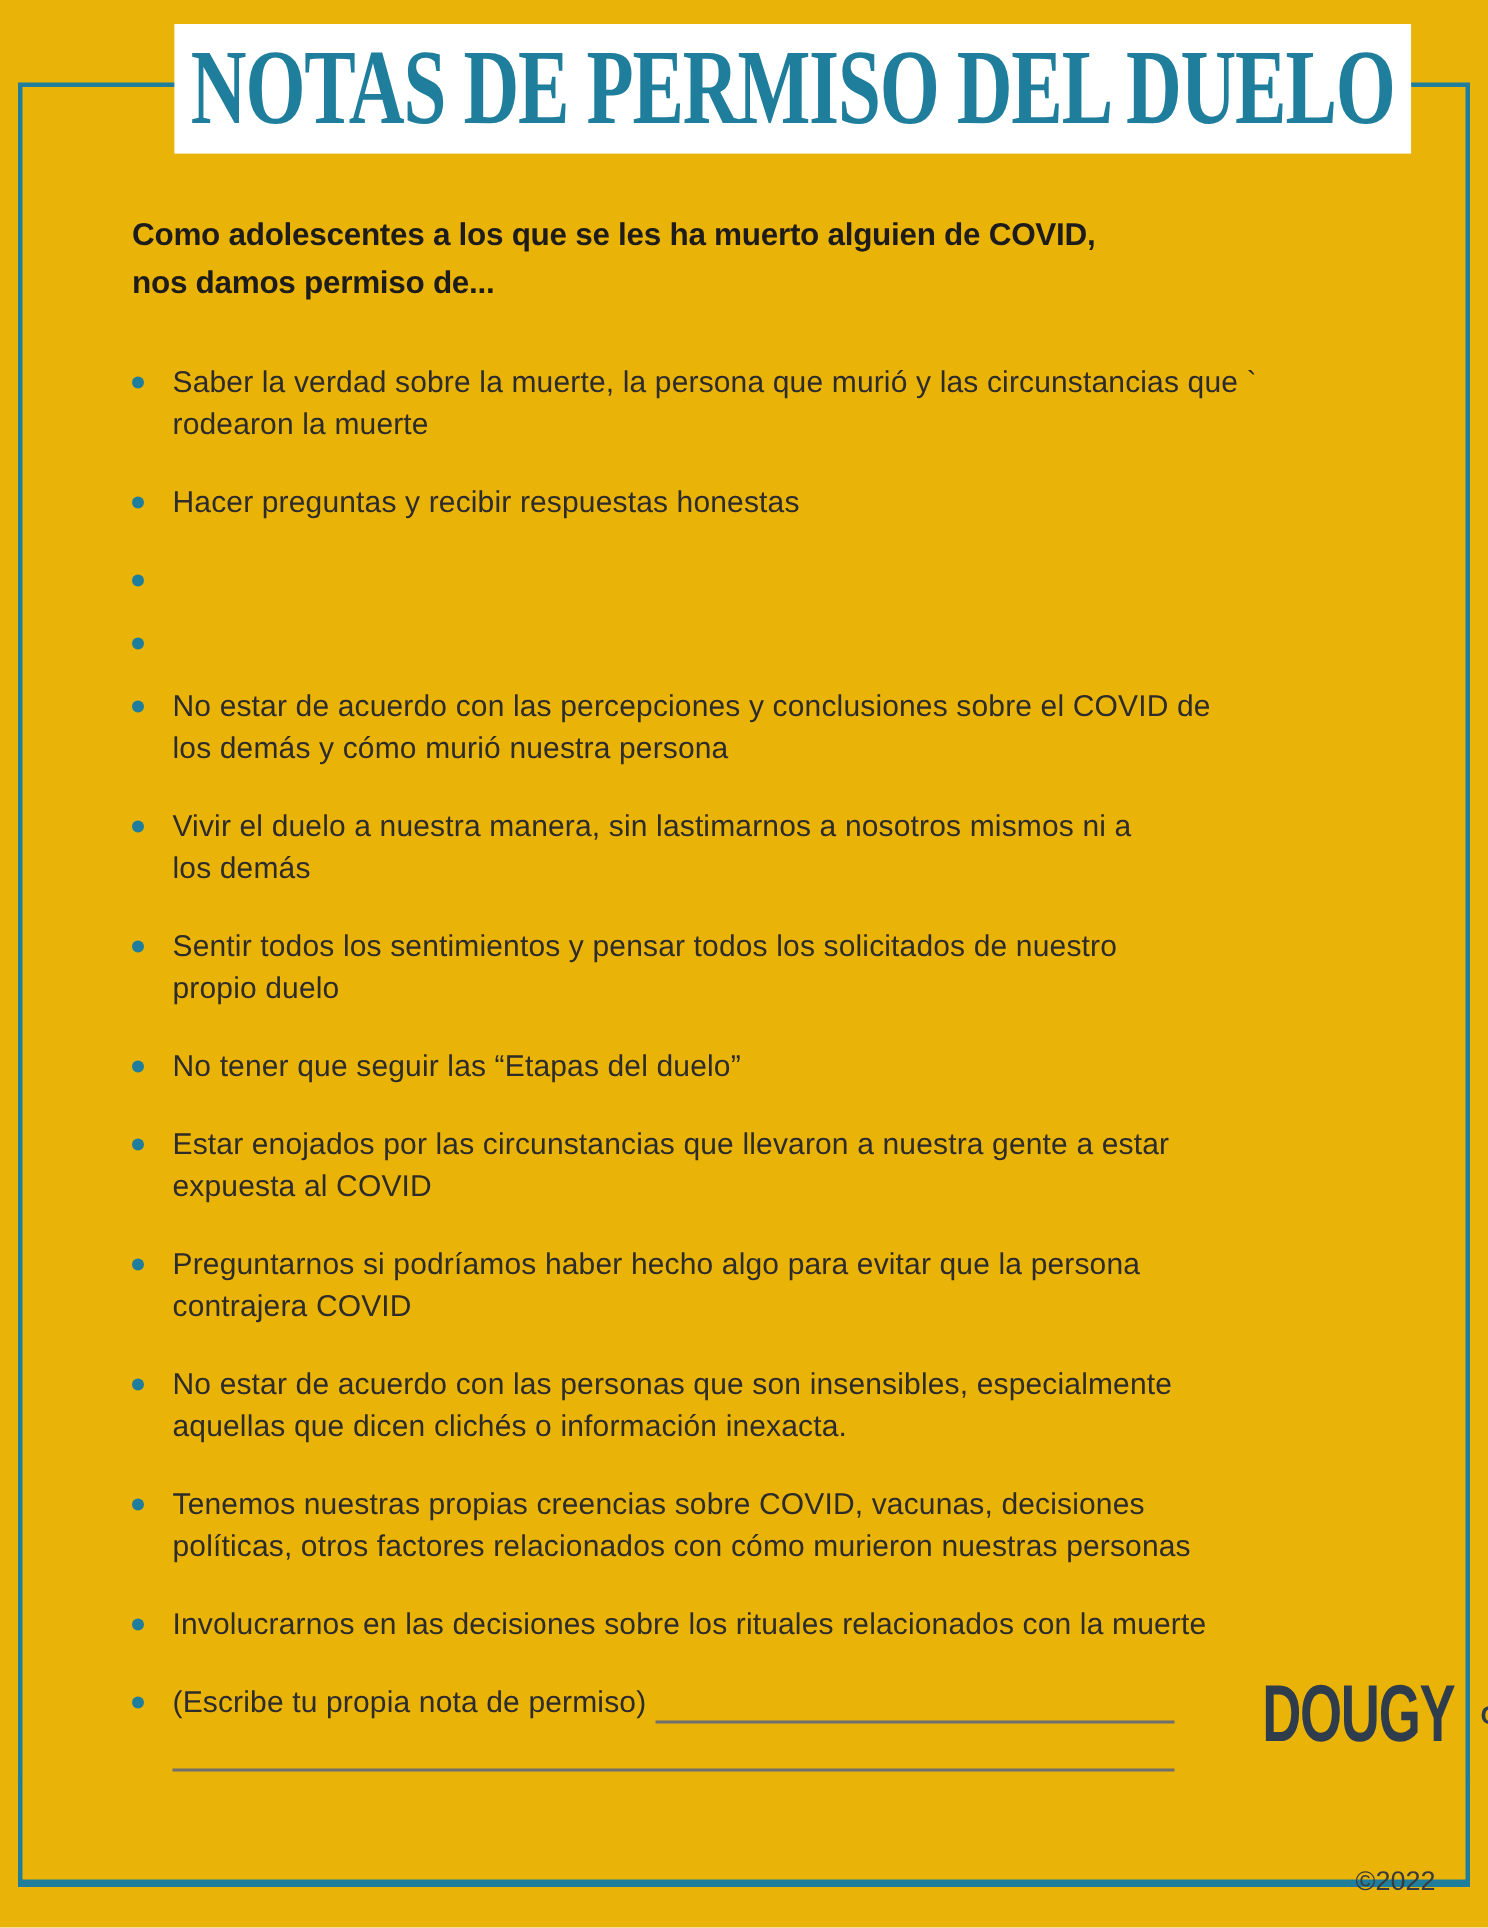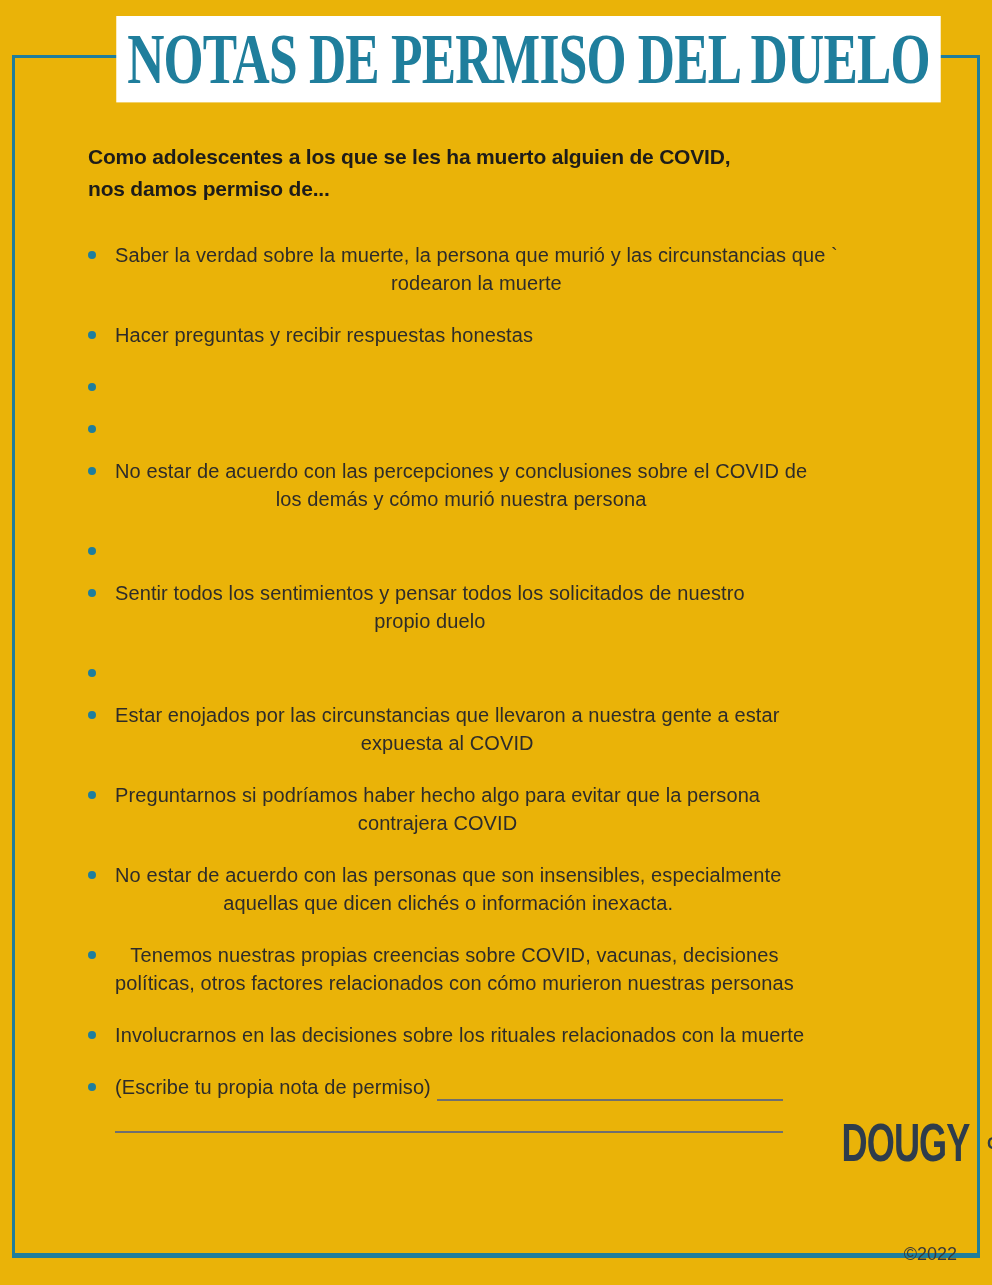--- a/index.html
+++ b/index.html
@@ -64,21 +64,20 @@
   }
 
   ul.permission-list {
     list-style: none;
     margin: 0; padding: 0;
   }
   ul.permission-list li {
     display: flex;
     align-items: flex-start;
     margin: 0 0 24px 0;
-    text-align: center;
   }
   .bullet-dot {
     flex: 0 0 auto;
     width: 8px; height: 8px;
     border-radius: 50%;
     background: #1f7e9c;
     margin: 10px 19px 0 0;
   }
   .bullet-text {
     font-size: 20px;
@@ -176,28 +175,31 @@
       <li>
         <span class="bullet-dot"></span>
       </li>
       <li>
         <span class="bullet-dot"></span>
         <span class="bullet-text">No estar de acuerdo con las percepciones y conclusiones sobre el COVID de
 los demás y cómo murió nuestra persona</span>
       </li>
       <li>
         <span class="bullet-dot"></span>
+        <span class="bullet-text">Vivir el duelo a nuestra manera, sin lastimarnos a nosotros mismos ni a
+los demás</span>
       </li>
       <li>
         <span class="bullet-dot"></span>
         <span class="bullet-text">Sentir todos los sentimientos y pensar todos los solicitados de nuestro
 propio duelo</span>
       </li>
       <li>
         <span class="bullet-dot"></span>
+        <span class="bullet-text">No tener que seguir las “Etapas del duelo”</span>
       </li>
       <li>
         <span class="bullet-dot"></span>
         <span class="bullet-text">Estar enojados por las circunstancias que llevaron a nuestra gente a estar
 expuesta al COVID</span>
       </li>
       <li>
         <span class="bullet-dot"></span>
         <span class="bullet-text">Preguntarnos si podríamos haber hecho algo para evitar que la persona
 contrajera COVID</span>

